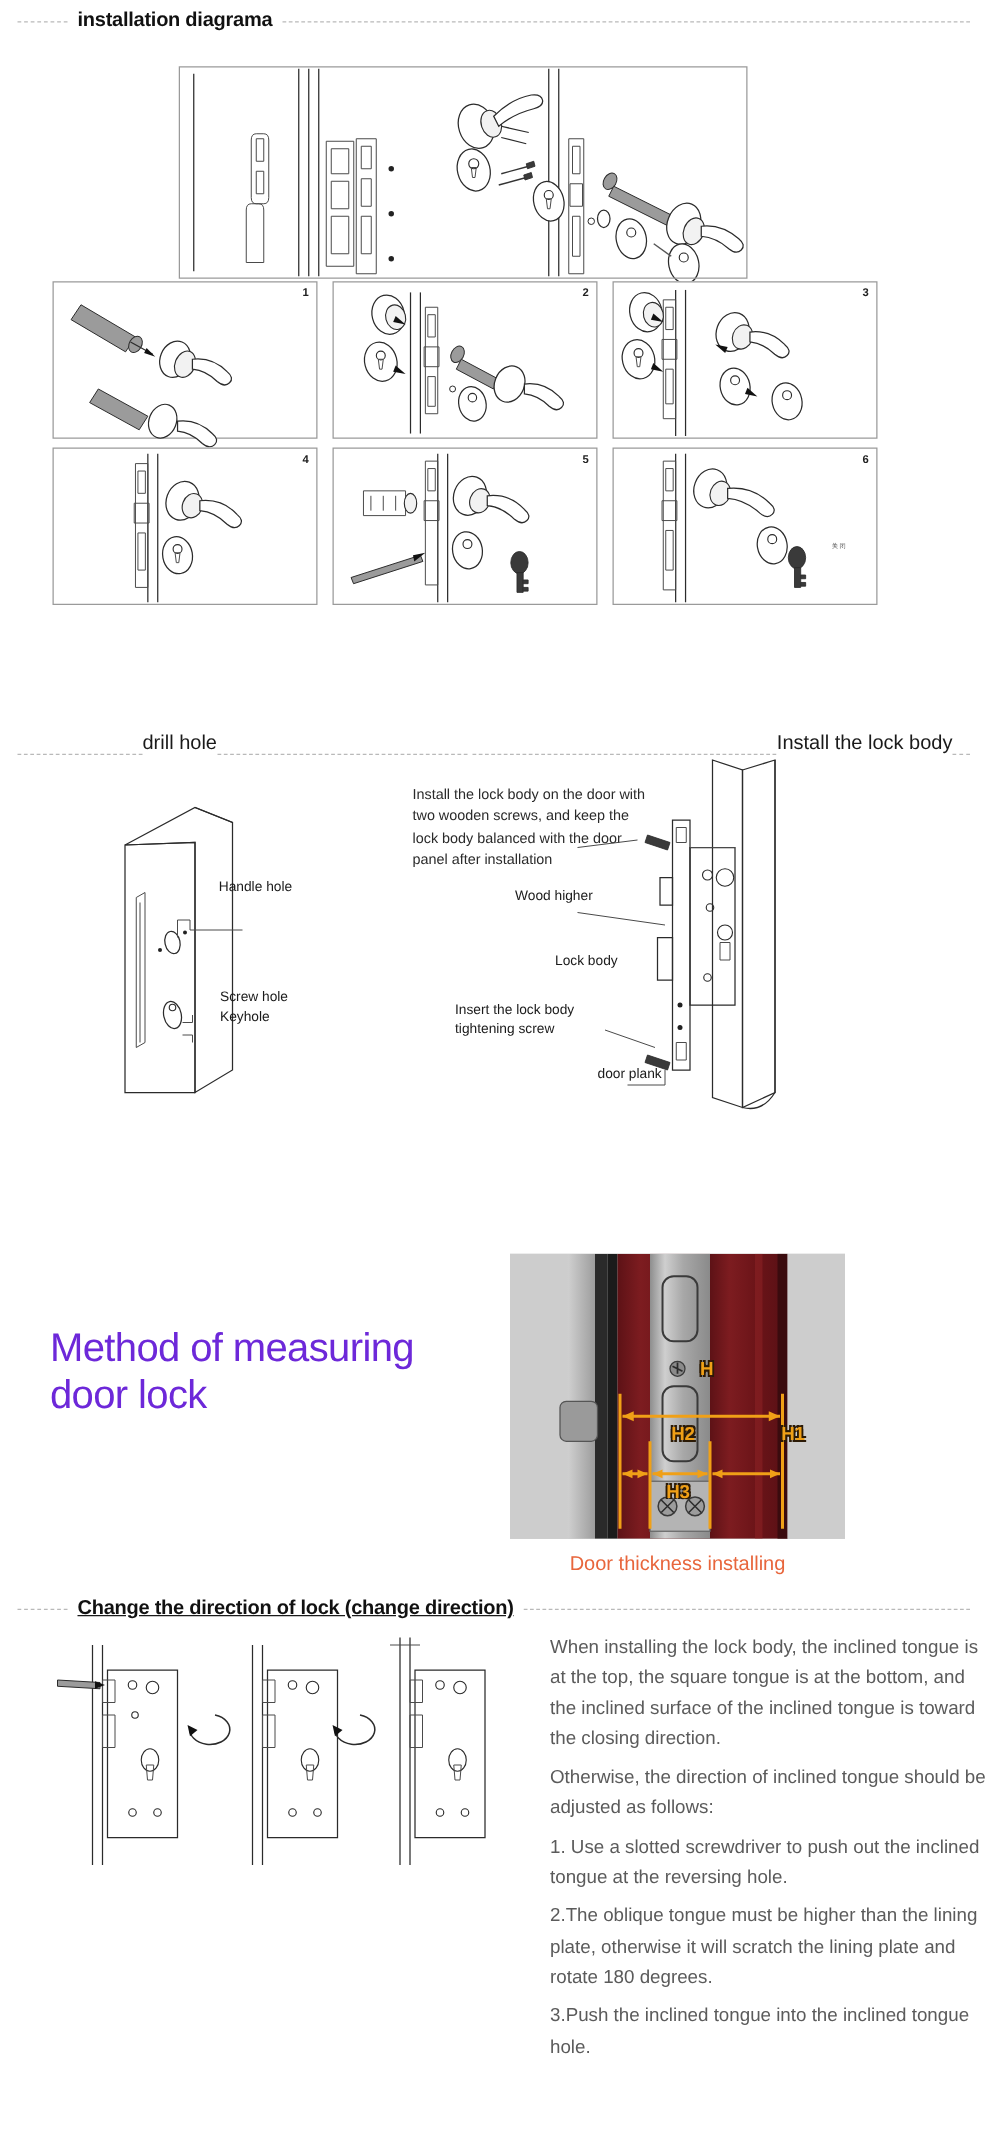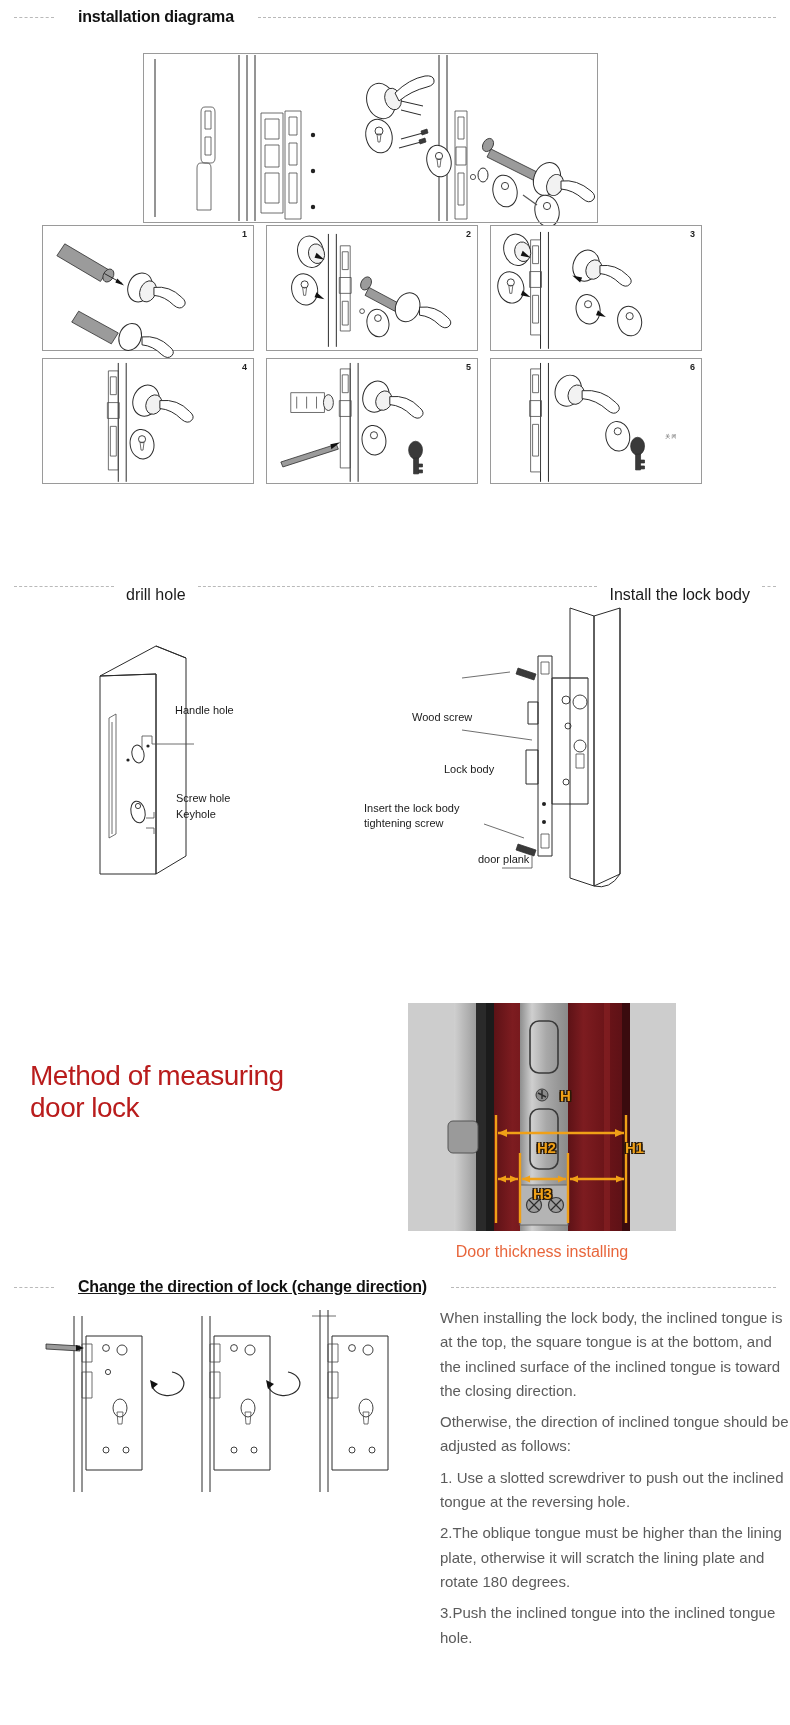--- a/index.html
+++ b/index.html
@@ -10,21 +10,21 @@
     color: #1a1a1a;
     position: relative;
     overflow: hidden;
   }
 
   
   .sec-head {
     display: flex;
     align-items: center;
     width: 100%;
-    gap: 24px;
+    gap: 8px;
   }
   .sec-head .rule {
     flex: 1 1 auto;
     height: 0;
     border-top: 1px dashed #b9b9b9;
   }
   .sec-head .rule.short { flex: 0 0 40px; }
   .sec-head .title {
     font-weight: bold;
     font-size: 16px;
@@ -48,39 +48,39 @@
   .panel .num {
     position: absolute; right: 6px; top: 3px;
     font-size: 9px; font-weight: bold; color: #222;
   }
   .panel .art { position: absolute; inset: 0; }
 
   
   #mid { position: absolute; left: 0; top: 586px; width: 790px; }
   #mid-heads { position: relative; height: 24px; }
   #mid-heads .h {
-    position: absolute; display: flex; align-items: flex-start; gap: 12px;
+    position: absolute; display: flex; align-items: flex-end; gap: 0;
   }
   .body-text {
     font-size: 11.5px;
     line-height: 1.5;
     color: #2a2a2a;
   }
   .lbl {
     position: absolute;
     font-size: 11px;
     color: #1a1a1a;
     white-space: nowrap;
   }
 
   
   #measure { position: absolute; left: 0; top: 975px; width: 790px; height: 320px; }
   #measure-title {
-    position: absolute; left: 30px; top: 85px;
-    font-size: 28px; line-height: 1.15; color: #b91c1c;
+    position: absolute; left: 40px; top: 85px;
+    font-size: 32px; line-height: 1.15; color: #6d28d9;
     font-weight: 300; letter-spacing: -.5px;
     max-width: 340px;
   }
   #photo {
     position: absolute; left: 408px; top: 28px;
     width: 268px; height: 228px;
     overflow: hidden;
     background: #c9c9c9;
   }
   #photo .bg { position: absolute; inset: 0; }
@@ -382,20 +382,26 @@
       <path class="ln-thin" d="M82 124 l0 -14 l10 0"></path>
       <path class="ln-thin" d="M92 110 l0 8 l42 0 l0 0"></path>
       <path class="ln-thin" d="M86 192 l8 0 l0 -6"></path>
       <path class="ln-thin" d="M86 202 l8 0 l0 6"></path>
     </svg>
     <span class="lbl" style="left:115px; top:78px;">Handle hole</span>
     <span class="lbl" style="left:116px; top:166px;">Screw hole</span>
     <span class="lbl" style="left:116px; top:182px;">Keyhole</span>
   </div>
 
+  <div class="body-text" style="position:absolute; left:330px; top:42px; width:230px;">
+    <div>Install the lock body on the door with</div>
+    <div>two wooden screws, and keep the</div>
+    <div>lock body balanced with the door</div>
+    <div>panel  after installation</div>
+  </div>
 
   <div style="position:absolute; left:400px; top:20px; width:380px; height:290px;">
     <svg width="380" height="290" viewBox="0 0 380 290">
 
       <path class="ln" d="M170 2 L194 10 L194 280 L170 272 Z" fill="#fff"></path>
       <path class="ln" d="M194 10 L220 2 L220 268 L194 280 Z" fill="#fbfbfb"></path>
       <path class="ln" d="M220 2 L220 268 q-10 16 -26 12"></path>
 
       <path class="ln" d="M138 50 l14 0 l0 200 l-14 0 z" fill="#fff"></path>
 
@@ -418,21 +424,21 @@
       <path class="fill-dark" d="M118 238 l18 6 l-2 6 l-18 -6 z"></path>
 
       <circle cx="144" cy="198" r="2" fill="#222"></circle>
       <circle cx="144" cy="216" r="2" fill="#222"></circle>
 
       <path class="ln-thin" d="M62 72 l48 -6"></path>
       <path class="ln-thin" d="M62 124 l70 10"></path>
       <path class="ln-thin" d="M84 218 l40 14"></path>
       <path class="ln-thin" d="M132 250 l0 12 l-30 0"></path>
     </svg>
-    <span class="lbl" style="left:12px; top:105px;">Wood screw</span>
+    <span class="lbl" style="left:12px; top:105px;">Wood higher</span>
     <span class="lbl" style="left:44px; top:157px;">Lock body</span>
     <span class="lbl" style="left:-36px; top:196px;">Insert the lock body</span>
     <span class="lbl" style="left:-36px; top:211px;">tightening screw</span>
     <span class="lbl" style="left:78px; top:247px;">door plank</span>
   </div>
 </div>
 
 <div id="measure">
   <div id="measure-title">
     <div>Method of measuring</div>

